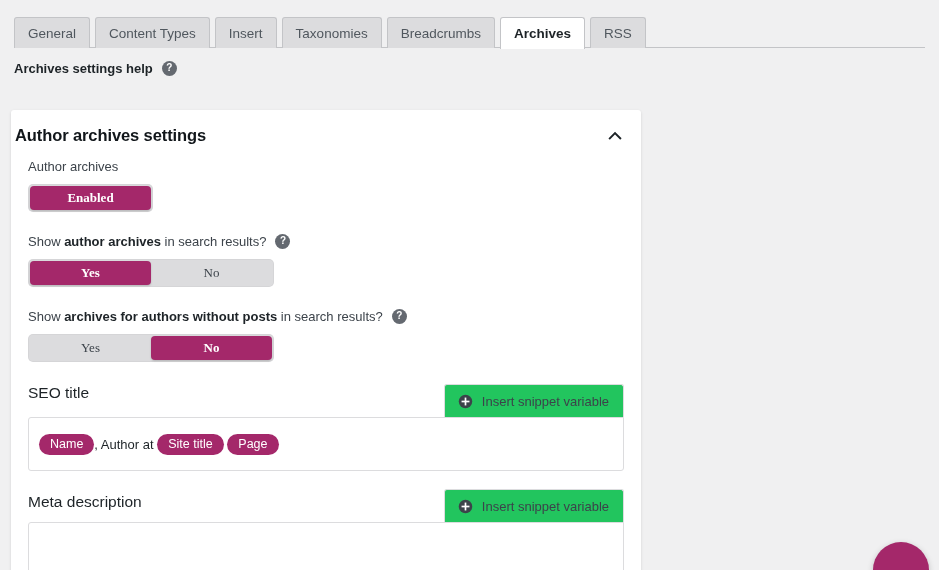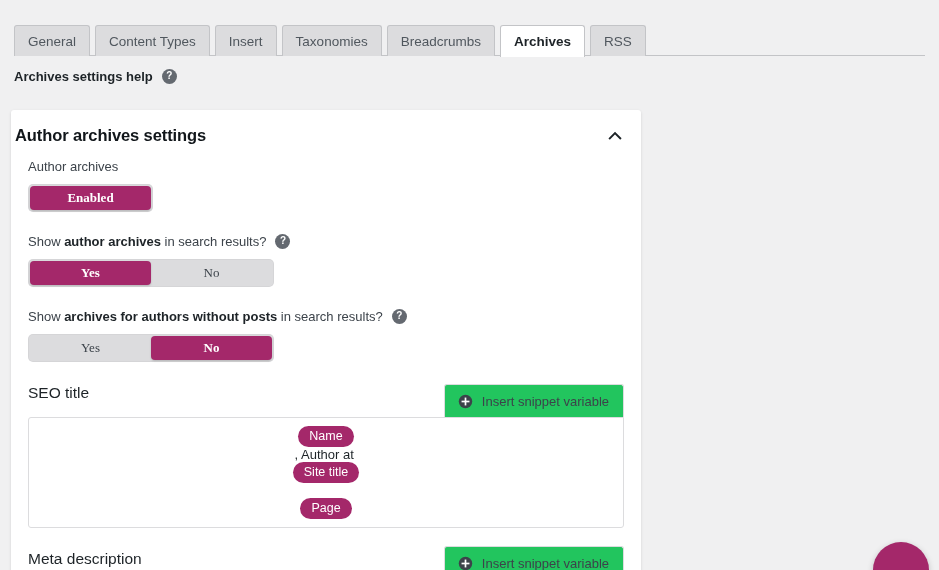--- a/index.html
+++ b/index.html
@@ -13,21 +13,21 @@
     background: #f0f0f1;
     font-family: "Liberation Sans", sans-serif;
     font-size: 13px;
     color: #1d2327;
     -webkit-font-smoothing: antialiased;
   }
 
   
   .tab-strip {
     position: relative;
-    height: 56px;
+    height: 48px;
     padding: 9px 18px 0 14px;
     box-sizing: border-box;
     display: flex;
     align-items: flex-end;
   }
   .tab-strip::after {
     content: "";
     position: absolute;
     left: 14px;
     right: 14px;
@@ -206,21 +206,20 @@
     border: 1px solid #dcdcde;
     border-radius: 3px 0 3px 3px;
     background: #ffffff;
     min-height: 36px;
     padding: 8px 10px;
     display: flex;
     align-items: center;
     flex-wrap: wrap;
     gap: 0;
     cursor: text;
-    flex-direction: column;
   }
   .var-pill {
     display: inline-block;
     background: #a4286a;
     color: #ffffff;
     border-radius: 11px;
     padding: 3px 11px 4px 11px;
     font-size: 12.5px;
     line-height: 14px;
     cursor: pointer;

